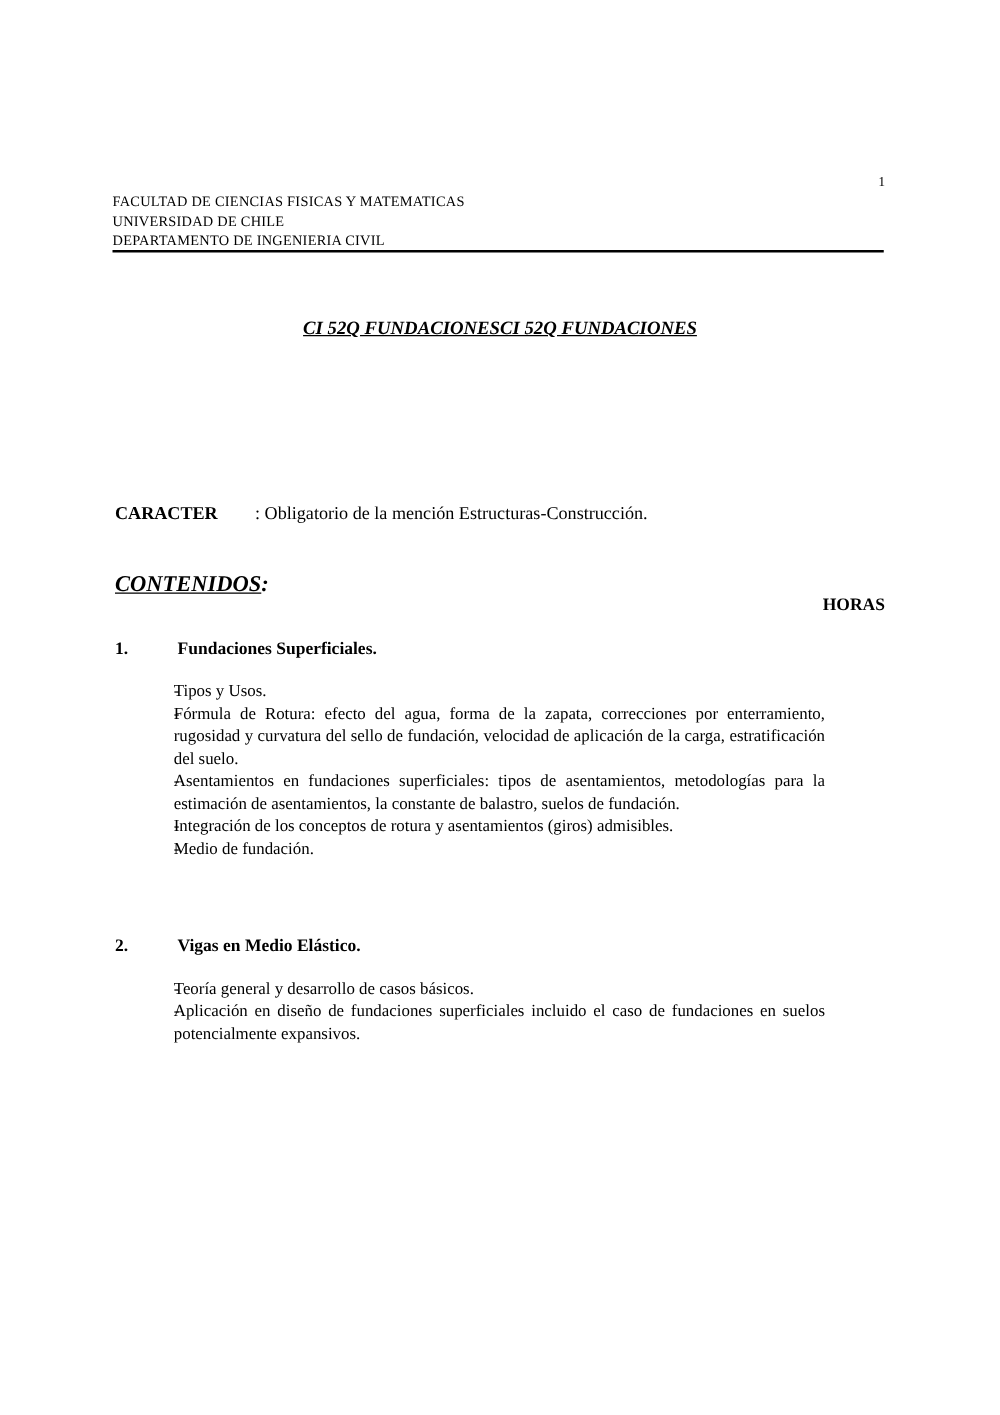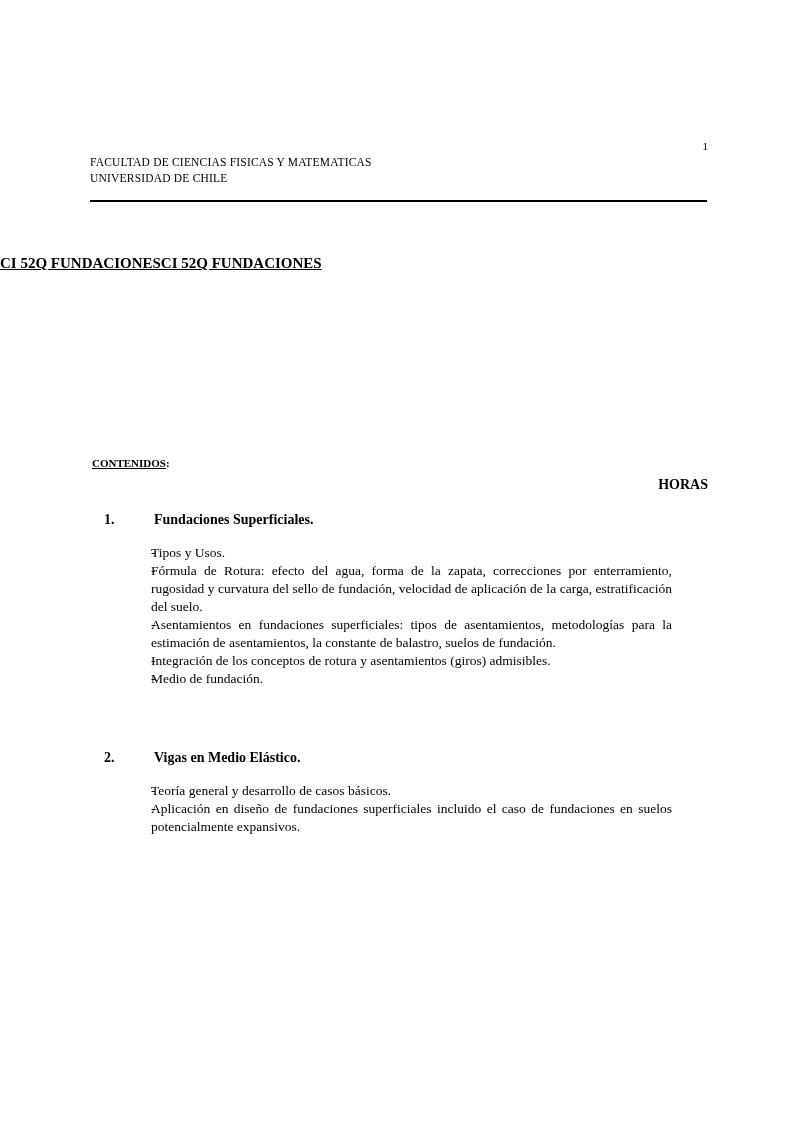--- a/index.html
+++ b/index.html
@@ -45,22 +45,24 @@
     top: 200px;
     width: 617px;
     height: 2px;
     background: #000000;
   }
   .title {
     position: absolute;
     left: 0;
     top: 255px;
     width: 800px;
+    text-align: center;
     font-weight: bold;
     font-size: 15px;
+    font-style: italic;
   }
   .title span.u {
     text-decoration: underline;
   }
   .subtitle {
     position: absolute;
     left: 0;
     top: 293px;
     width: 800px;
     text-align: center;
@@ -91,35 +93,36 @@
   }
   .row-caracter .label {
     font-weight: bold;
     display: inline-block;
     min-width: 112px;
   }
   .contenidos {
     position: absolute;
     left: 92px;
     top: 457px;
-    font-size: 11px;
-    font-weight: bold;
+    font-size: 18px;
+    font-weight: bold;
+    font-style: italic;
   }
   .contenidos .u { text-decoration: underline; }
   .horas {
     position: absolute;
     right: 92px;
     top: 477px;
     font-size: 14px;
     font-weight: bold;
     margin-left: 21px;
   }
   .section {
     position: absolute;
-    left: 104px;
+    left: 92px;
     width: 616px;
   }
   .section-head {
     font-size: 14px;
     font-weight: bold;
   }
   .section-head .num {
     display: inline-block;
     width: 50px;
   }
@@ -149,30 +152,34 @@
 </head>
 <body>
 
 <div class="page">
 
   <div class="page-number">1</div>
 
   <div class="letterhead">
     <div>FACULTAD DE CIENCIAS FISICAS Y MATEMATICAS</div>
     <div>UNIVERSIDAD DE CHILE</div>
+    <div>DEPARTAMENTO DE INGENIERIA CIVIL</div>
   </div>
 
   <div class="rule"></div>
 
   <div class="title">
     <span class="u">CI 52Q FUNDACIONESCI 52Q FUNDACIONES</span>
   </div>
 
 
 
+  <div class="row-caracter">
+    <span class="label">CARACTER</span><span>: Obligatorio de la mención Estructuras-Construcción.</span>
+  </div>
 
   <div class="contenidos">
     <span class="u">CONTENIDOS</span><span>:</span>
   </div>
 
   <div class="horas">HORAS</div>
 
   <div class="section" id="sec1">
     <div class="section-head">
       <span class="num">1.</span><span>Fundaciones Superficiales.</span>

